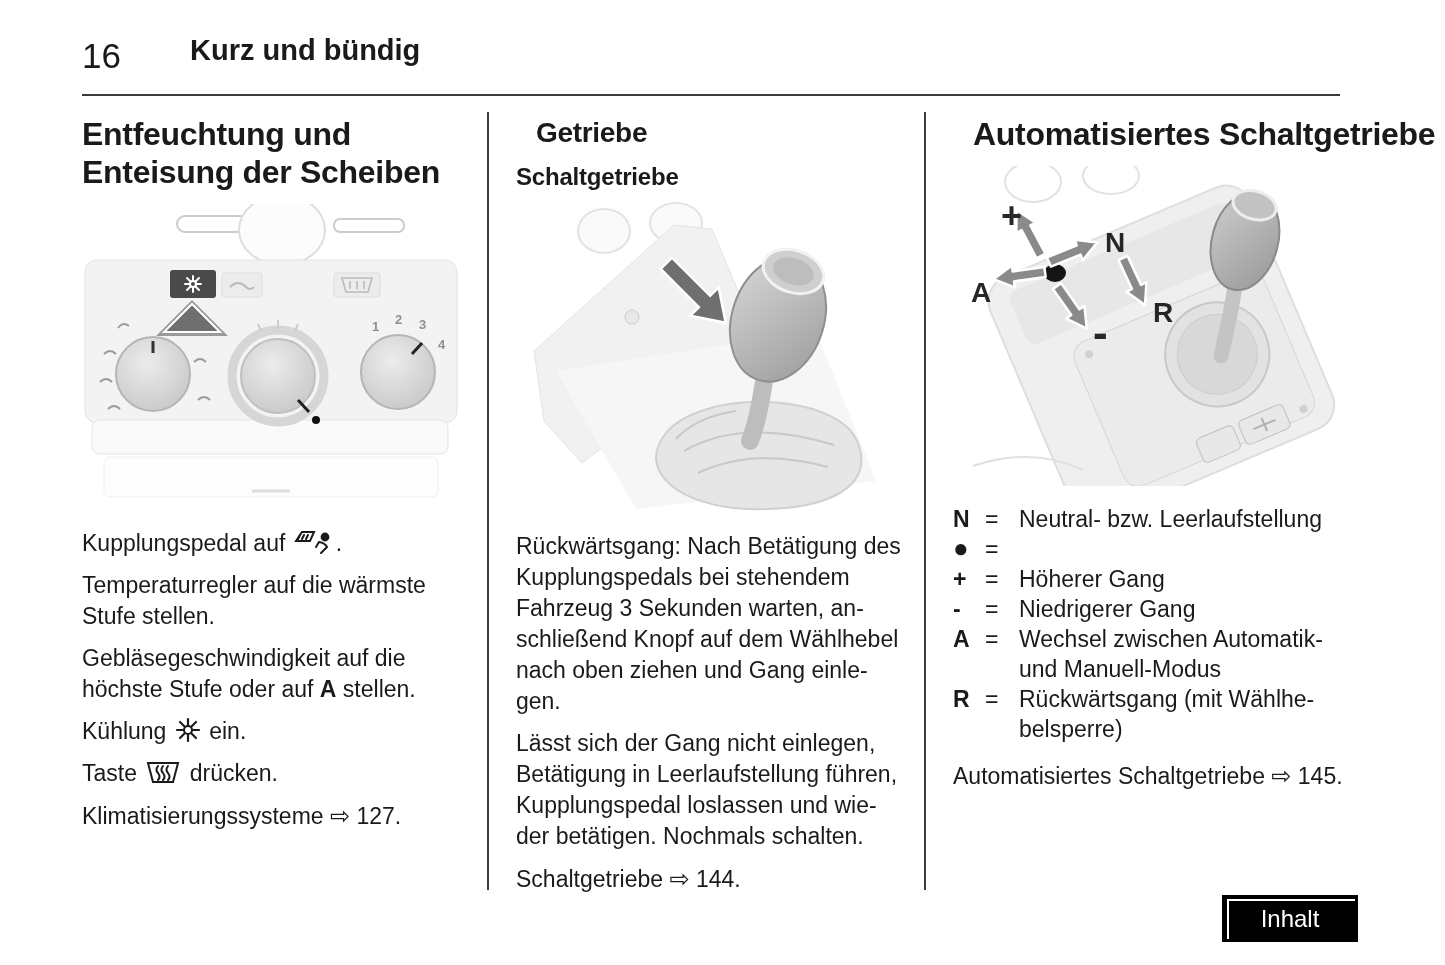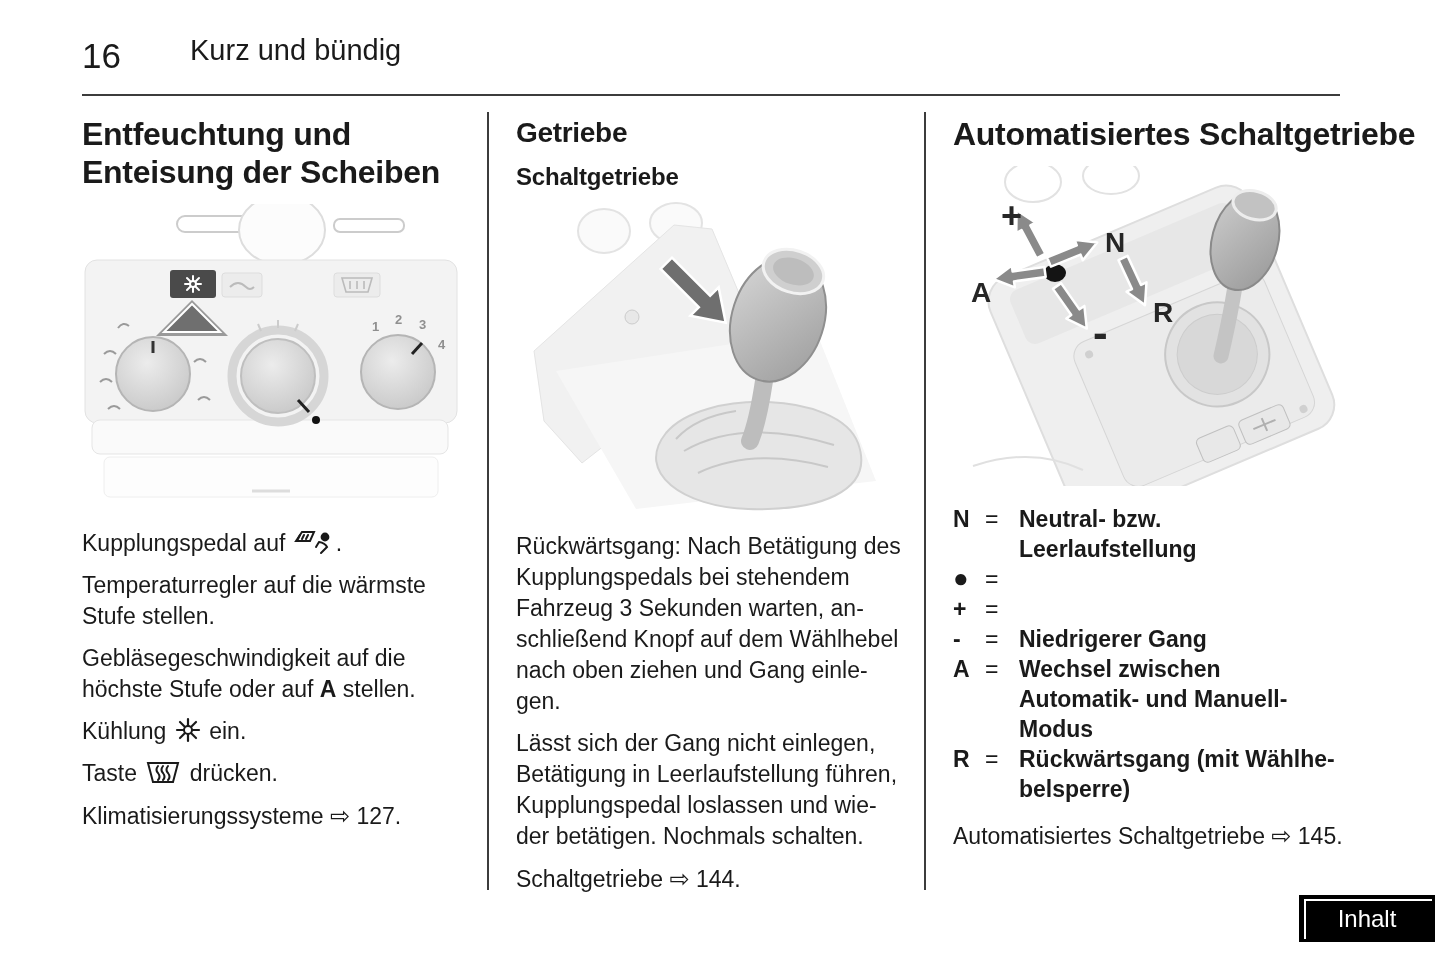--- a/index.html
+++ b/index.html
@@ -3,48 +3,48 @@
 <meta charset="utf-8">
 <style>
   html,body{margin:0;padding:0;}
   body{
     width:1445px;height:965px;position:relative;background:#ffffff;
     font-family:"Liberation Sans","DejaVu Sans",sans-serif;
     color:#1a1a1a;overflow:hidden;
   }
   
   .hdr-num{position:absolute;left:82px;top:36px;font-size:35px;font-weight:400;}
-  .hdr-title{position:absolute;left:190px;top:34px;font-size:29px;font-weight:400;}
+  .hdr-title{position:absolute;left:190px;top:34px;font-size:29px;font-weight:700;}
   .hdr-rule{position:absolute;left:82px;top:94px;width:1258px;height:2px;background:#3c3c3c;}
   
   .sep{position:absolute;top:112px;height:778px;width:2px;background:#3c3c3c;}
   #sep1{left:487px;} #sep2{left:924px;}
   .col{position:absolute;top:116px;}
   #col1{left:82px;width:380px;}
   #col2{left:516px;width:386px;}
   #col3{left:953px;width:390px;}
   .title{font-size:32px;font-weight:700;line-height:1.18;margin:0 0 12px 0;letter-spacing:-0.3px;}
   .title.big{font-size:28px;}
-  .title.nowrap{white-space:nowrap;}
+  .title.nowrap{white-space:nowrap;margin-left:20px;}
   .subtitle{font-size:24px;font-weight:700;margin:14px 0 10px 0;letter-spacing:-0.2px;}
   .col p{font-size:23px;line-height:31px;margin:0 0 11px 0;}
   .figure{margin:4px 0 14px 0;}
   .inline-icon{vertical-align:-4px;margin:0 2px;}
   .ref-arrow{font-size:24px;}
   .bold{font-weight:700;}
   
   .legend{margin:2px 0 16px 0;}
   .legend-row{display:flex;font-size:23px;line-height:30px;}
   .legend-key{width:32px;font-weight:700;flex:0 0 auto;}
   .legend-eq{width:34px;flex:0 0 auto;}
-  .legend-desc{flex:1;font-weight:bold;}
+  .legend-desc{flex:1;}
   .dot-key{font-size:26px;line-height:28px;}
   
   .inhalt-btn{
-    position:absolute;left:1299px;top:895px;width:136px;height:47px;
+    position:absolute;left:1222px;top:895px;width:136px;height:47px;
     background:#000;color:#fff;cursor:pointer;
     display:flex;align-items:center;justify-content:center;
     font-size:24px;
   }
   .inhalt-hl{position:absolute;top:4px;left:5px;right:3px;bottom:3px;
     border-top:2px solid #fff;border-left:2px solid #fff;pointer-events:none;}
   .inhalt-btn span{position:relative;}
   svg text{font-family:"Liberation Sans","DejaVu Sans",sans-serif;}
 </style>
 </head>
@@ -268,20 +268,21 @@
         <span class="legend-eq">=</span>
         <span class="legend-desc">Neutral- bzw. Leerlaufstellung</span>
       </div>
       <div class="legend-row">
         <span class="legend-key dot-key">●</span>
         <span class="legend-eq">=</span>
       </div>
       <div class="legend-row">
         <span class="legend-key">+</span>
         <span class="legend-eq">=</span>
+        <span class="legend-desc">Höherer Gang</span>
       </div>
       <div class="legend-row">
         <span class="legend-key">-</span>
         <span class="legend-eq">=</span>
         <span class="legend-desc">Niedrigerer Gang</span>
       </div>
       <div class="legend-row">
         <span class="legend-key">A</span>
         <span class="legend-eq">=</span>
         <span class="legend-desc">Wechsel zwischen Automatik- und Manuell-Modus</span>

